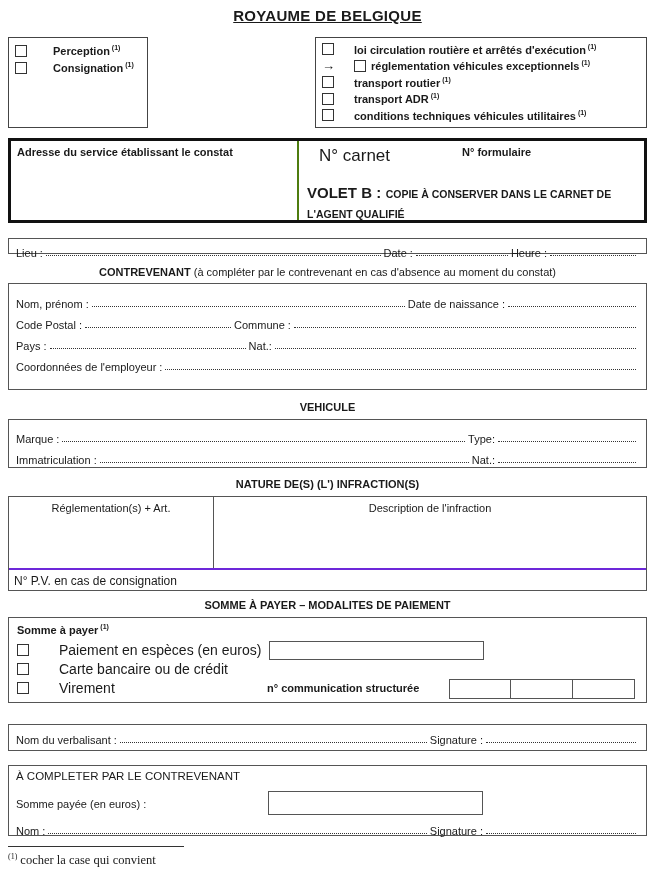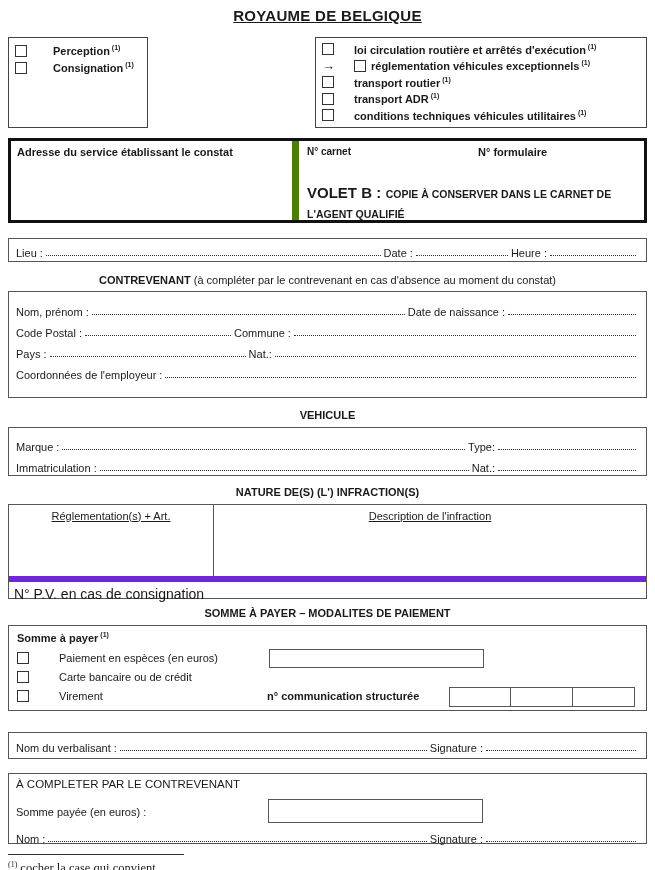--- a/index.html
+++ b/index.html
@@ -20,55 +20,55 @@
   .cb { width:12px; height:12px; border:1.4px solid #333; display:inline-block; flex:0 0 12px; background:#fff; }
   .pbox .cbrow .lab { margin-left:26px; font-weight:bold; font-size:11px; }
   .lbox .cbrow { height:16.5px; }
   .icon-col { width:22px; flex:0 0 22px; display:flex; align-items:center; }
   .lbox .lab { margin-left:10px; font-weight:bold; font-size:11px; white-space:nowrap; }
   .arrow { font-size:13px; font-weight:bold; }
   .inner-cb { margin:0 5px 0 10px; }
   sup.fn1 { font-size:7px; font-weight:bold; vertical-align:super; margin-left:2px; }
   
   .addr-box { display:flex; border:3px solid #111; margin-top:10px; height:85px; }
-  .addr-left { width:288px; border-right:7px solid #4d7c0f; padding:5px 6px; font-weight:bold; font-size:11px; }
+  .addr-left { width:288px; border-right:2px solid #4d7c0f; padding:5px 6px; font-weight:bold; font-size:11px; }
   .addr-right { flex:1; position:relative; padding:5px 8px; }
-  .carnet { position:absolute; left:8px; top:5px; font-weight:bold; font-size:10px; }
-  .formulaire { position:absolute; left:179px; top:5px; font-weight:bold; font-size:11px; }
+  .carnet { position:absolute; left:20px; top:5px; font-weight:normal; font-size:17px; }
+  .formulaire { position:absolute; left:163px; top:5px; font-weight:bold; font-size:11px; }
   .volet { position:absolute; left:8px; top:42px; right:6px; line-height:1.25; }
   .volet-b { font-size:15px; font-weight:bold; }
   .volet-rest { font-size:10.5px; font-weight:bold; }
   
   .box { border:1px solid #555; padding:4px 7px; }
   .frow { display:flex; align-items:flex-end; height:21px; }
   .lbl { font-size:11px; white-space:nowrap; padding-bottom:1px; }
   .dots { flex:1 1 auto; border-bottom:1.4px dotted #333; margin:0 3px 4px 3px; min-width:18px; }
   .dots-f { flex:0 0 auto; }
-  .lieu-box { margin-top:15px; height:24px; padding-top:1px; }
+  .lieu-box { margin-top:15px; height:16px; padding-top:1px; }
   .lieu-box .frow { height:20px; }
   
   .sect { text-align:center; font-size:11px; }
   .sect b { font-weight:bold; }
   .h-contrev { margin:12px 0 5px 0; }
   .h-veh { margin:11px 0 6px 0; font-weight:bold; }
   .h-nat { margin:10px 0 6px 0; font-weight:bold;text-align:center; }
   .h-som { margin:8px 0 6px 0; font-weight:bold; }
   .contrev-box { height:107px; padding-top:6px; }
   .veh-box { height:49px; padding-top:5px; }
   
   .nat-table { border:1px solid #555; }
   .nat-main { display:grid; grid-template-columns:205px 1fr; min-height:71px; }
-  .nat-cell { text-align:center; font-size:11px; padding-top:5px;text-decoration:underline; }
+  .nat-cell { text-align:center; font-size:11px; padding-top:5px; }
   .nat-cell.c1 { border-right:1px solid #555; }
-  .nat-pv { border-top:6px solid #6d28d9; font-size:14px; padding:4px 5px; height:22px; }
+  .nat-pv { border-top:2px solid #6d28d9; font-size:12px; padding:4px 5px; height:22px; }
   
   .somme-box { margin-top:0; height:86px; padding:5px 8px; }
   .somme-title { font-size:11px; font-weight:bold; height:18px; }
   .opt-row { display:flex; align-items:center; height:19px; position:relative; }
-  .opt-row .lab { margin-left:30px; font-size:11px; }
+  .opt-row .lab { margin-left:30px; font-size:14px; }
   .cash-input { position:absolute; left:252px; top:0px; width:215px; height:19px; border:1px solid #555; background:#fff; }
   .comm-label { position:absolute; left:250px; top:3px; font-size:11px; font-weight:bold; }
   .comm-cells { position:absolute; left:432px; top:0px; width:186px; height:20px; display:grid; grid-template-columns:1fr 1fr 1fr; border:1px solid #555; }
   .comm-cells .cell { border-right:1px solid #555; }
   .comm-cells .cell:last-child { border-right:none; }
   
   .verb-box { margin-top:21px; height:27px; padding-top:3px; }
   .verb-box .frow { height:19px; }
   .acomp-box { margin-top:14px; height:71px; padding-top:4px; }
   .acomp-head { font-size:11.5px; height:21px; }

